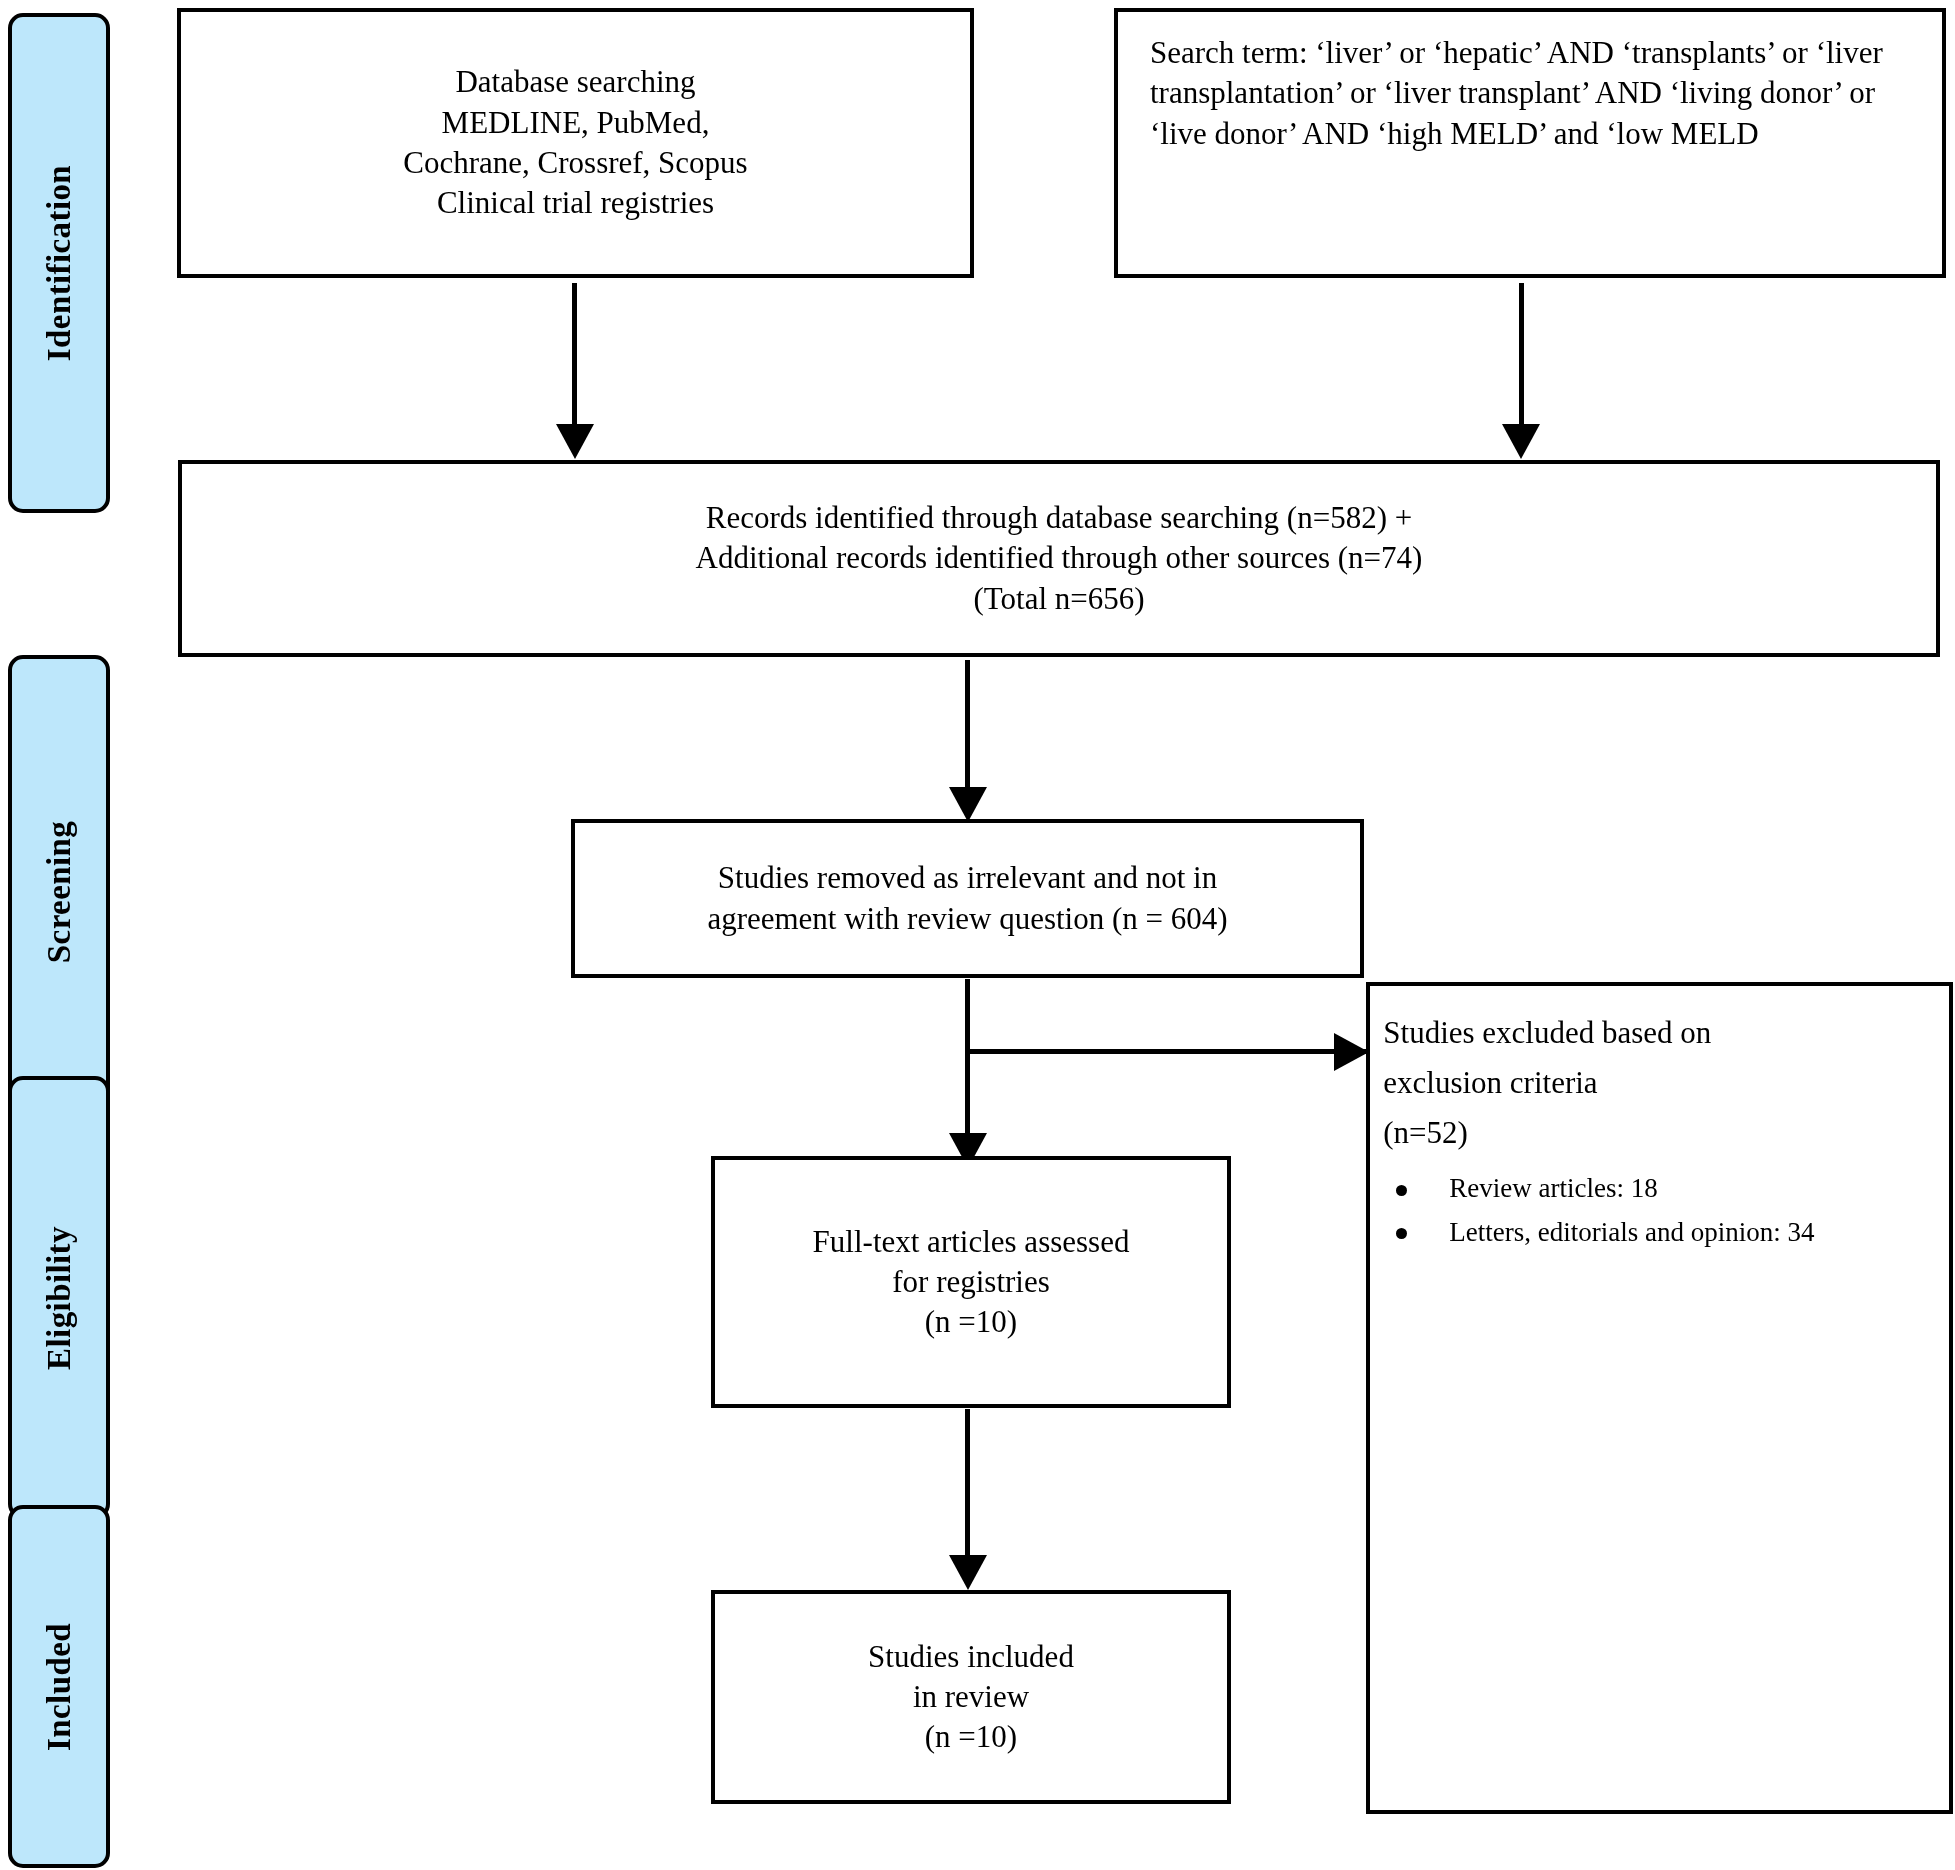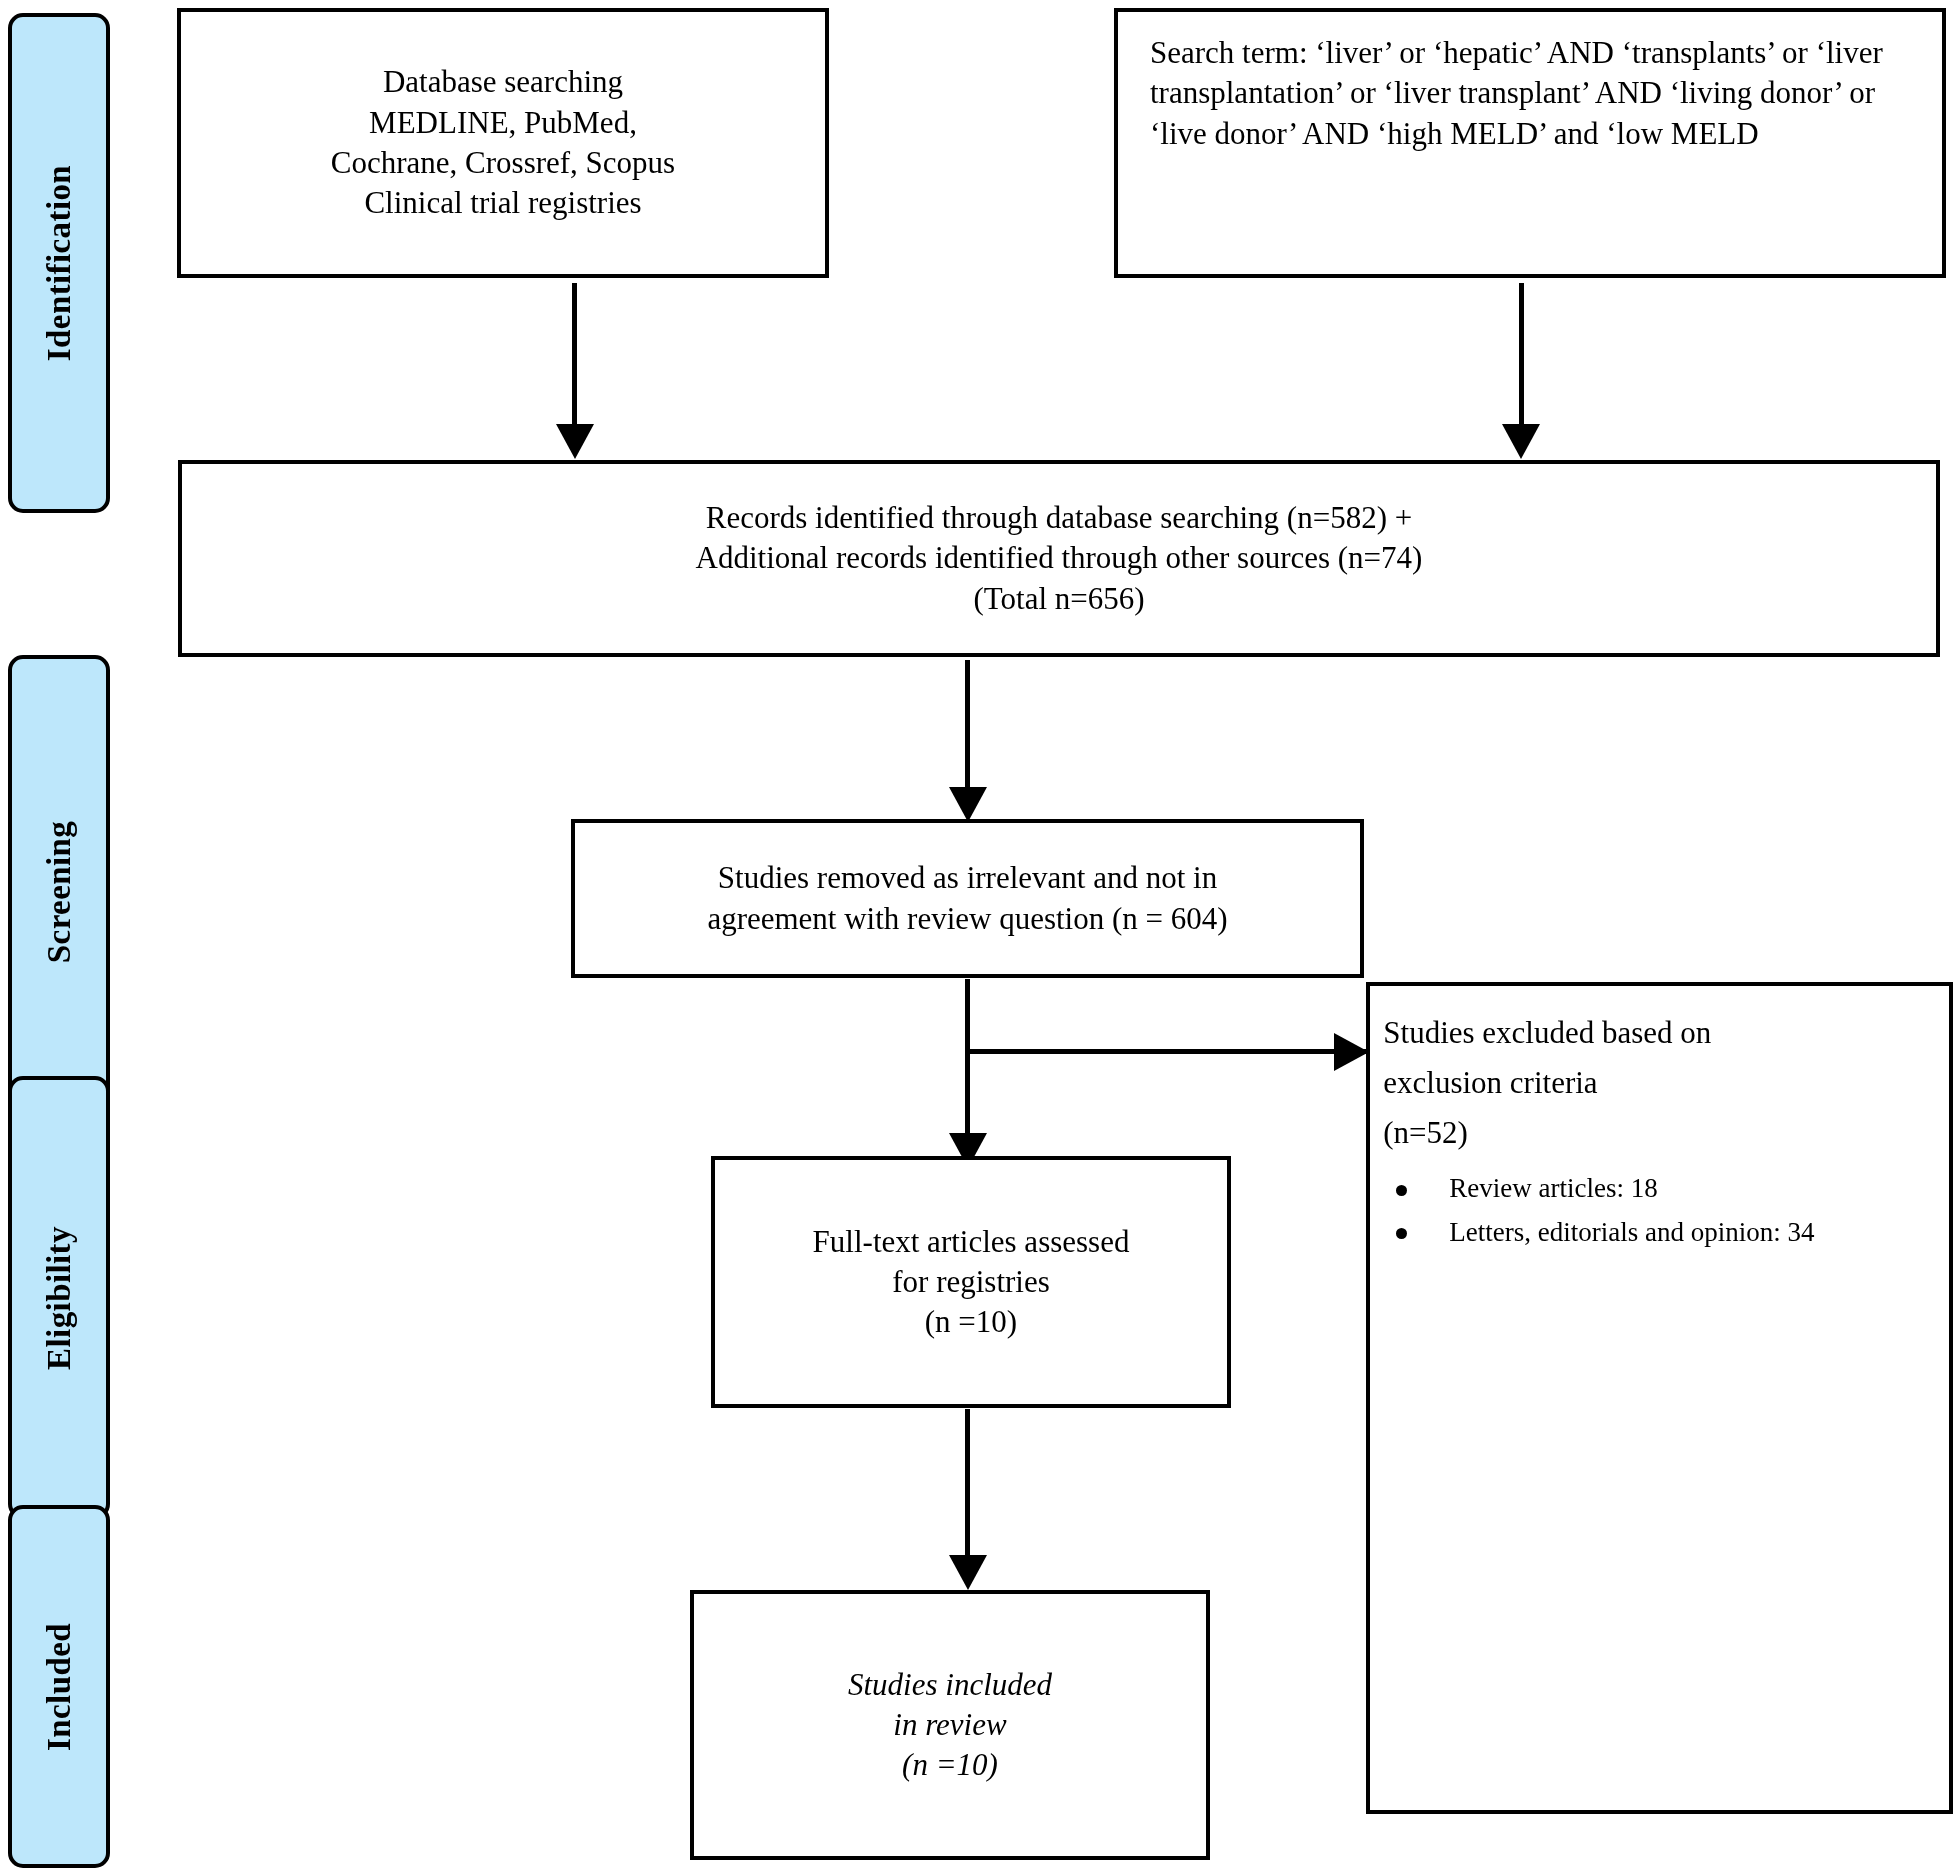--- a/index.html
+++ b/index.html
@@ -126,21 +126,21 @@
   </div>
 
   <div class="stage-bar" style="left:8px; top:1076px; width:102px; height:443px;">
     <span class="stage-label">Eligibility</span>
   </div>
 
   <div class="stage-bar" style="left:8px; top:1505px; width:102px; height:363px;">
     <span class="stage-label">Included</span>
   </div>
 
-  <div class="flow-box box-pad-lr" style="left:177px; top:8px; width:652px; height:270px;">
+  <div class="flow-box box-pad-lr" style="left:177px; top:8px; width:797px; height:270px;">
     <div class="line center-text">Database searching</div>
     <div class="line center-text">MEDLINE, PubMed,</div>
     <div class="line center-text">Cochrane, Crossref, Scopus</div>
     <div class="line center-text">Clinical trial registries</div>
   </div>
 
   <div class="flow-box box-pad-lr" style="left:1114px; top:8px; width:832px; height:270px; justify-content:flex-start; padding-top:21px;padding-left:32px;">
     <div class="line left-text"> Search term: ‘liver’ or ‘hepatic’ AND ‘transplants’ or ‘liver transplantation’ or ‘liver transplant’ AND ‘living donor’ or ‘live donor’ AND ‘high MELD’ and ‘low MELD</div>
   </div>
 
@@ -188,20 +188,20 @@
       <li>
         <span class="bullet-dot"></span>
         <span>Letters, editorials and opinion: 34</span>
       </li>
     </ul>
   </div>
 
   <div class="v-line" style="left:965px; top:1409px; height:166px;"></div>
   <div class="arrow-down" style="left:949px; top:1555px;"></div>
 
-  <div class="flow-box box-pad-lr" style="left:690px; top:1590px; width:520px; height:270px;font-style:italic;">
+  <div class="flow-box box-pad-lr" style="left:711px; top:1590px; width:520px; height:214px;">
     <div class="line center-text">Studies included</div>
     <div class="line center-text">in review</div>
     <div class="line center-text">(n =10)</div>
   </div>
 
 </div>
 
 
 </body></html>

